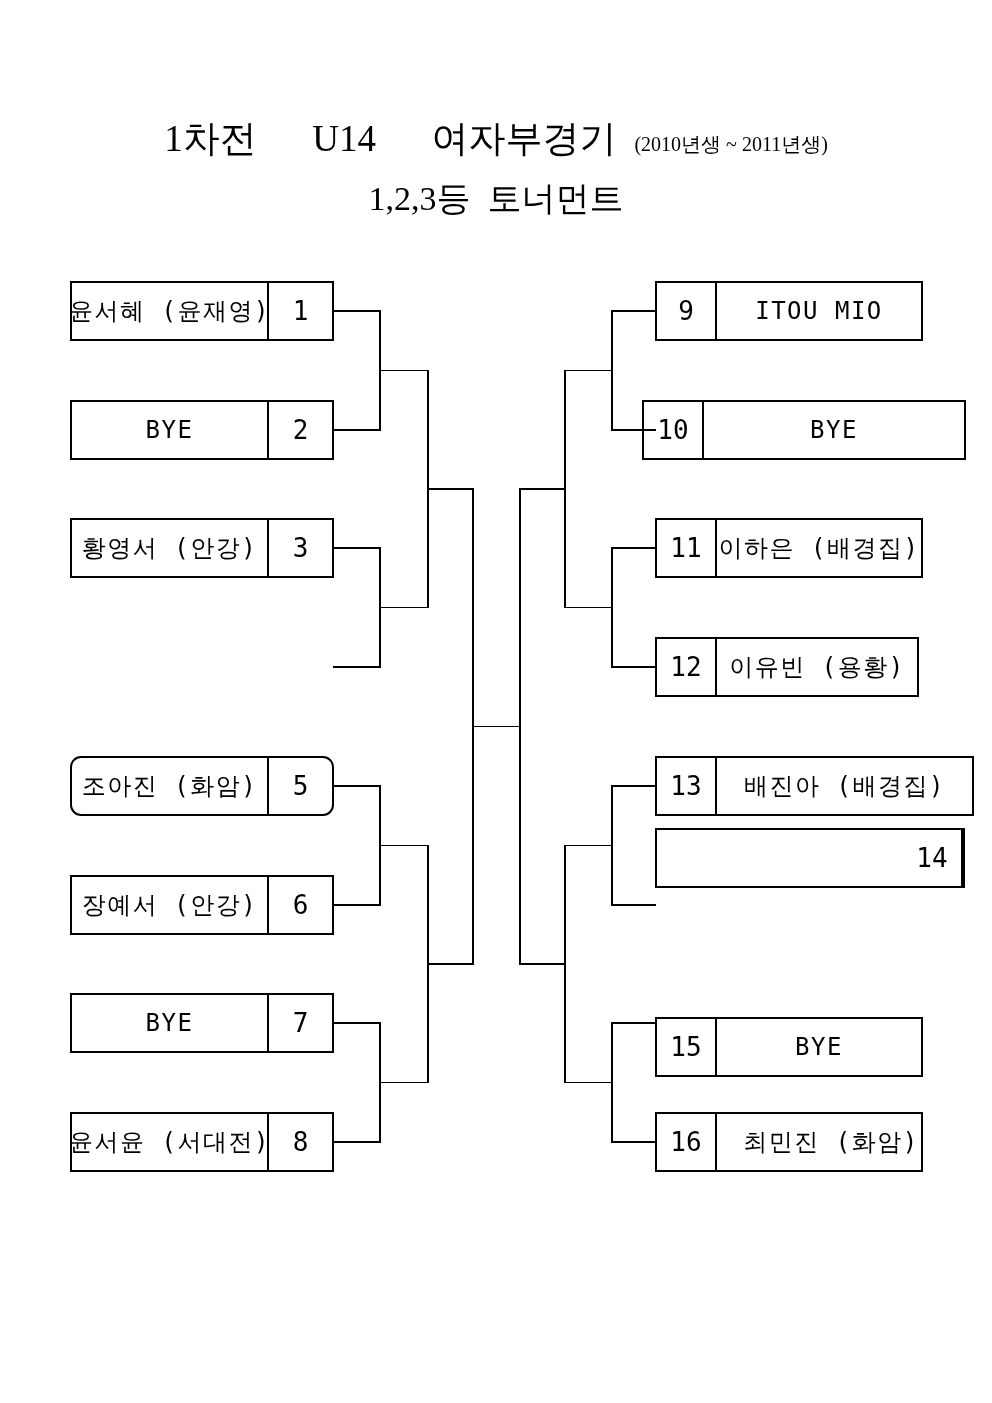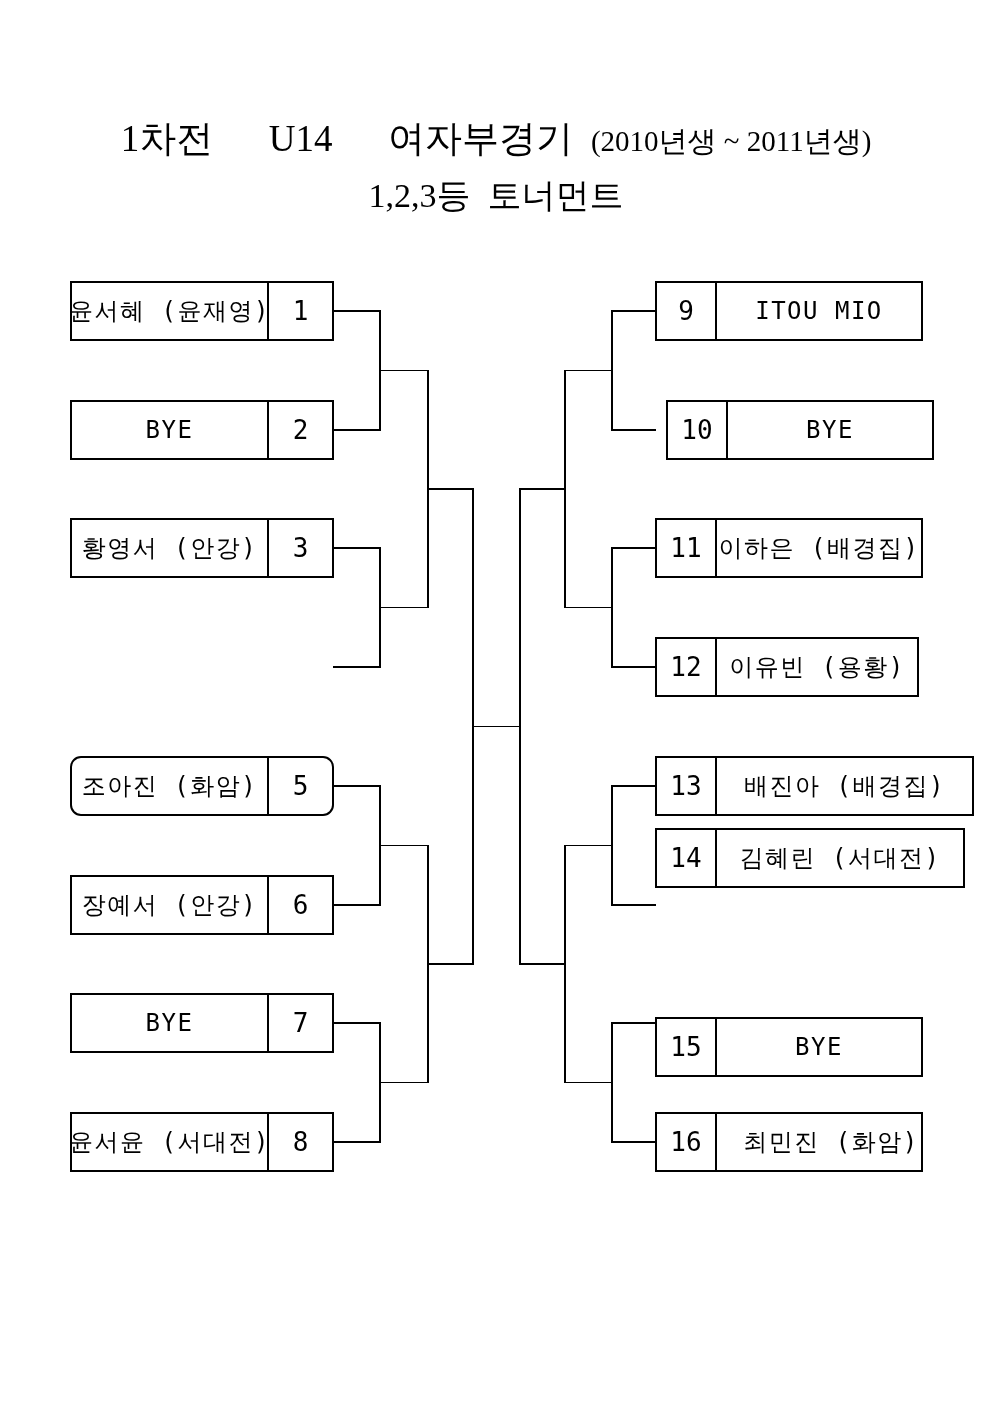--- a/index.html
+++ b/index.html
@@ -10,21 +10,21 @@
     color:var(--fg,#000000);
     font-family:"DejaVu Sans Mono","DejaVu Sans","Liberation Sans",sans-serif;
     overflow:hidden;
   }
   .header {
     position:absolute; top:116px; left:0; width:992px;
     text-align:center;
     font-family:"Liberation Serif","DejaVu Serif",serif;
   }
   .title-line1 { font-size:37px; line-height:46px; white-space:pre; }
-  .title-line1 .paren { font-size:29px; margin-left:18px; white-space:pre;text-align:right; }
+  .title-line1 .paren { font-size:20px; margin-left:18px; white-space:pre;text-align:right; }
   .title-line2 { font-size:34px; line-height:44px; margin-top:10px; white-space:pre; }
 
   .bracket { position:absolute; left:0; top:0; width:992px; height:1403px; }
 
   .entry {
     position:absolute; height:60px;
     border:2px solid var(--fg,#000);
     box-sizing:border-box;
     display:flex; align-items:stretch;
     background:var(--bg,#fff);
@@ -74,39 +74,38 @@
         <div class="cell seed-cell seed-right">7</div>
       </div>
       <div class="entry" style="left: 70px; top: 1112px; width: 264px;">
         <div class="cell name-cell">윤서윤 (서대전)</div>
         <div class="cell seed-cell seed-right">8</div>
       </div>
       <div class="entry" style="left: 655px; top: 281px; width: 268px;">
         <div class="cell seed-cell seed-left">9</div>
         <div class="cell name-cell">ITOU MIO</div>
       </div>
-      <div class="entry" style="left: 666px; top: 400px; width: 268px; text-align: center;">
+      <div class="entry" style="left: 642px; top: 400px; width: 324px; text-align: center;">
         <div class="cell seed-cell seed-left">10</div>
         <div class="cell name-cell">BYE</div>
       </div>
       <div class="entry" style="left: 655px; top: 518px; width: 268px;">
         <div class="cell seed-cell seed-left">11</div>
         <div class="cell name-cell">이하은 (배경집)</div>
       </div>
       <div class="entry" style="left: 655px; top: 637px; width: 264px;">
         <div class="cell seed-cell seed-left">12</div>
         <div class="cell name-cell">이유빈 (용황)</div>
       </div>
       <div class="entry" style="left: 655px; top: 756px; width: 319px;">
         <div class="cell seed-cell seed-left">13</div>
         <div class="cell name-cell">배진아 (배경집)</div>
       </div>
       <div class="entry" style="left: 655px; top: 828px; width: 310px; justify-content: flex-end;">
         <div class="cell seed-cell seed-left">14</div>
-        <div class="cell name-cell">김혜린 (서대전)</div>
       </div>
       <div class="entry" style="left: 655px; top: 993px; width: 268px; margin-top: 24px;">
         <div class="cell seed-cell seed-left">15</div>
         <div class="cell name-cell">BYE</div>
       </div>
       <div class="entry" style="left: 655px; top: 1112px; width: 268px; gap: 24px;">
         <div class="cell seed-cell seed-left">16</div>
         <div class="cell name-cell">최민진 (화암)</div>
       </div>
       <div class="bline" style="left: 333.25px; top: 310.25px; width: 47.5px; height: 1.5px;"></div>

